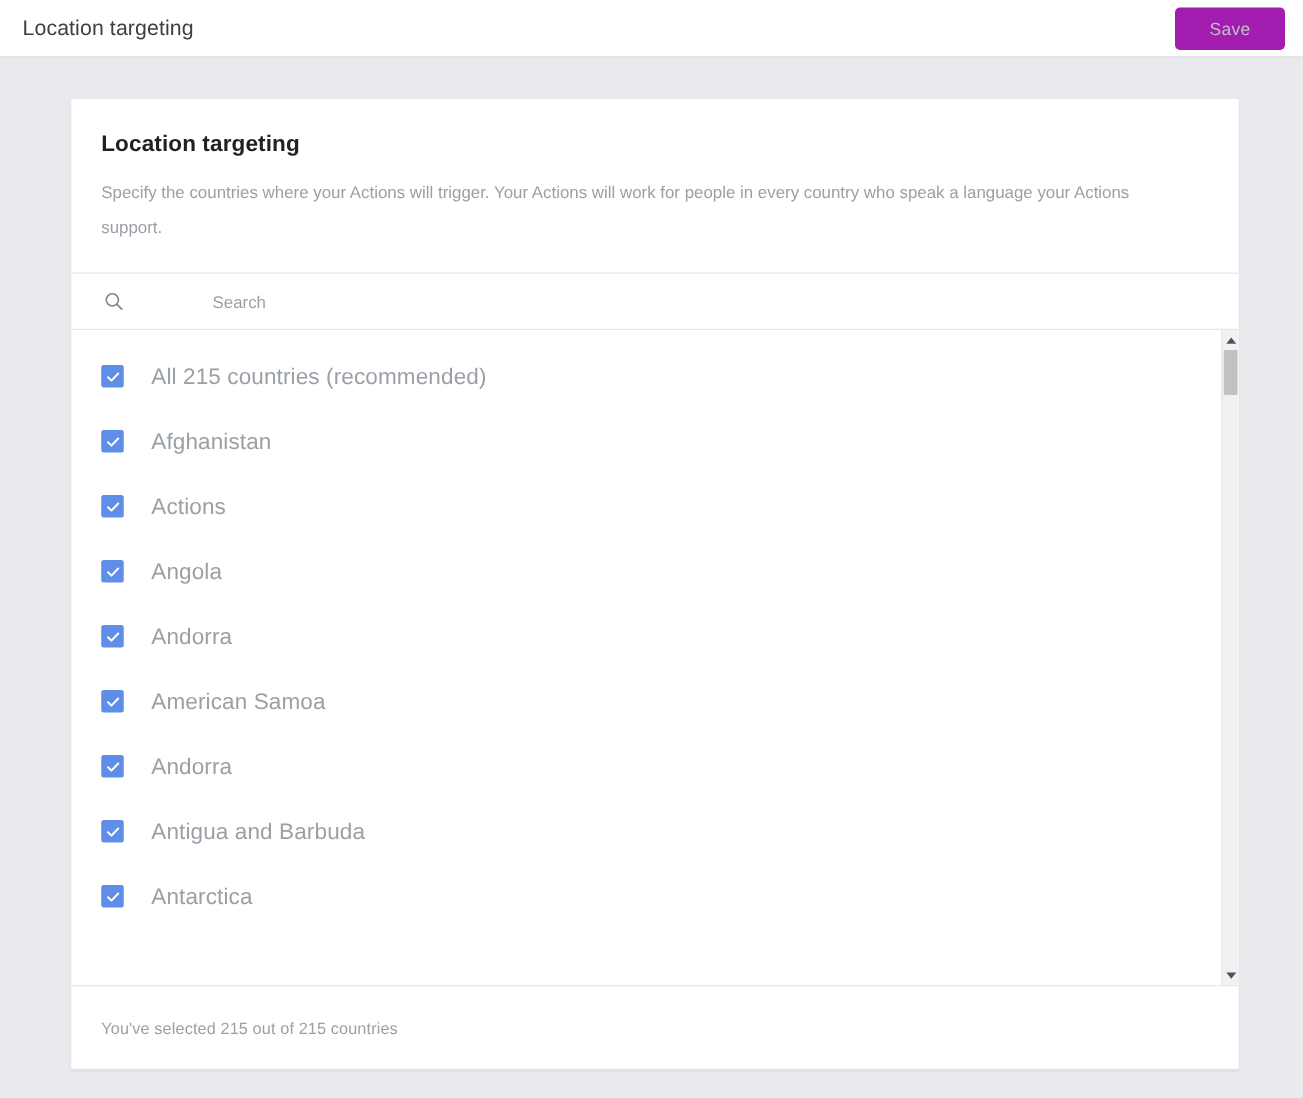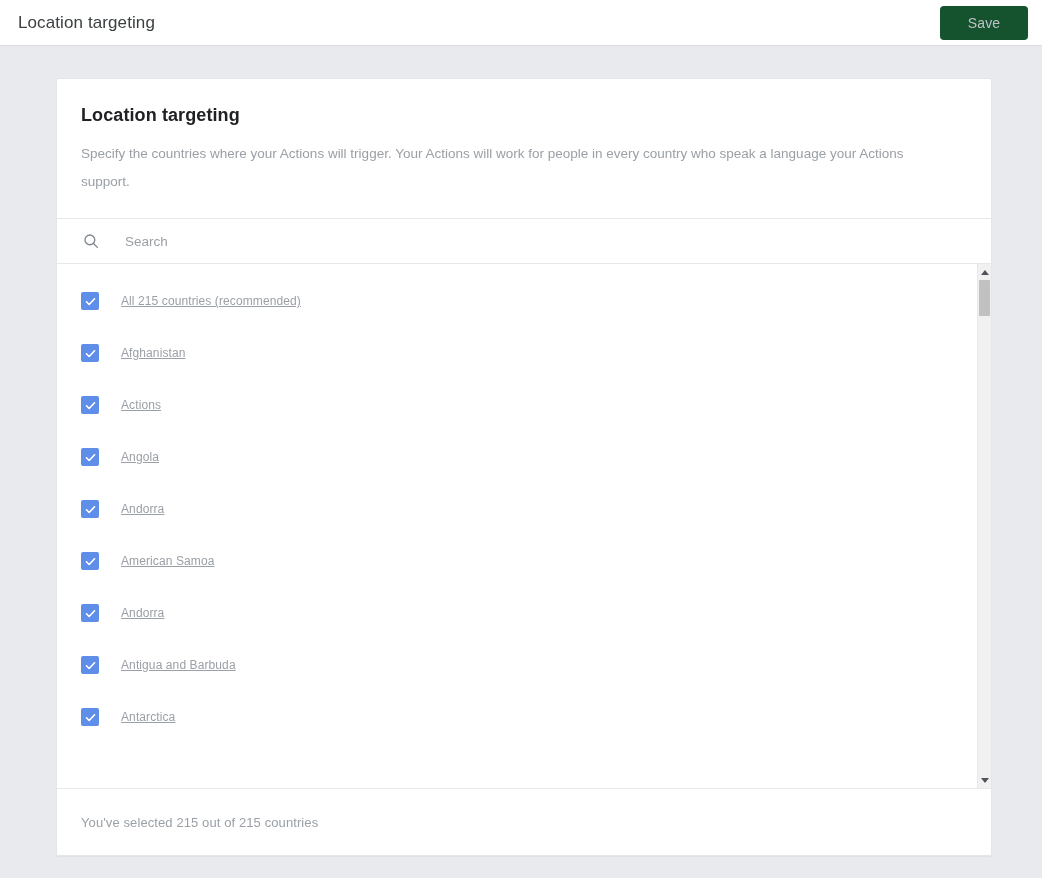--- a/index.html
+++ b/index.html
@@ -30,21 +30,21 @@
     margin-left: auto;
     margin-right: 14px;
     display: flex; align-items: center;
   }
   .save-button {
     min-width: 88px;
     height: 34px;
     padding: 0 18px;
     border: none;
     border-radius: 4px;
-    background: #14532d;
+    background: #a21caf;
     color: #bdc1c6;
     font-size: 14px;
     font-family: "Liberation Sans", sans-serif;
     letter-spacing: 0.2px;
     cursor: default;
   }
 
   
   .page {
     position: absolute;
@@ -86,20 +86,21 @@
   }
 
   
   .search-row {
     height: 45px;
     flex: 0 0 45px;
     display: flex;
     align-items: center;
     border-bottom: 1px solid #e6e8ea;
     padding-left: 24px;
+    gap: 45px;
   }
   .search-icon {
     width: 20px; height: 20px;
     display: inline-flex;
     align-items: center; justify-content: center;
     color: #80868b;
     flex: 0 0 20px;
   }
   .search-input {
     border: none;
@@ -140,25 +141,24 @@
     width: 18px; height: 18px;
     border-radius: 2px;
     background: #5e8ee8;
     display: inline-flex;
     align-items: center; justify-content: center;
     flex: 0 0 18px;
   }
   .checkbox svg { display: block; }
   .item-label {
     margin-left: 22px;
-    font-size: 12px;
+    font-size: 18px;
     color: #9aa0a6;
     letter-spacing: 0.1px;
     white-space: nowrap;
-    text-decoration: underline;
   }
 
   
   .scrollbar {
     position: absolute;
     top: 0; right: 0;
     width: 14px;
     height: 100%;
     background: #f1f1f1;
     border-left: 1px solid #e8e8e8;

